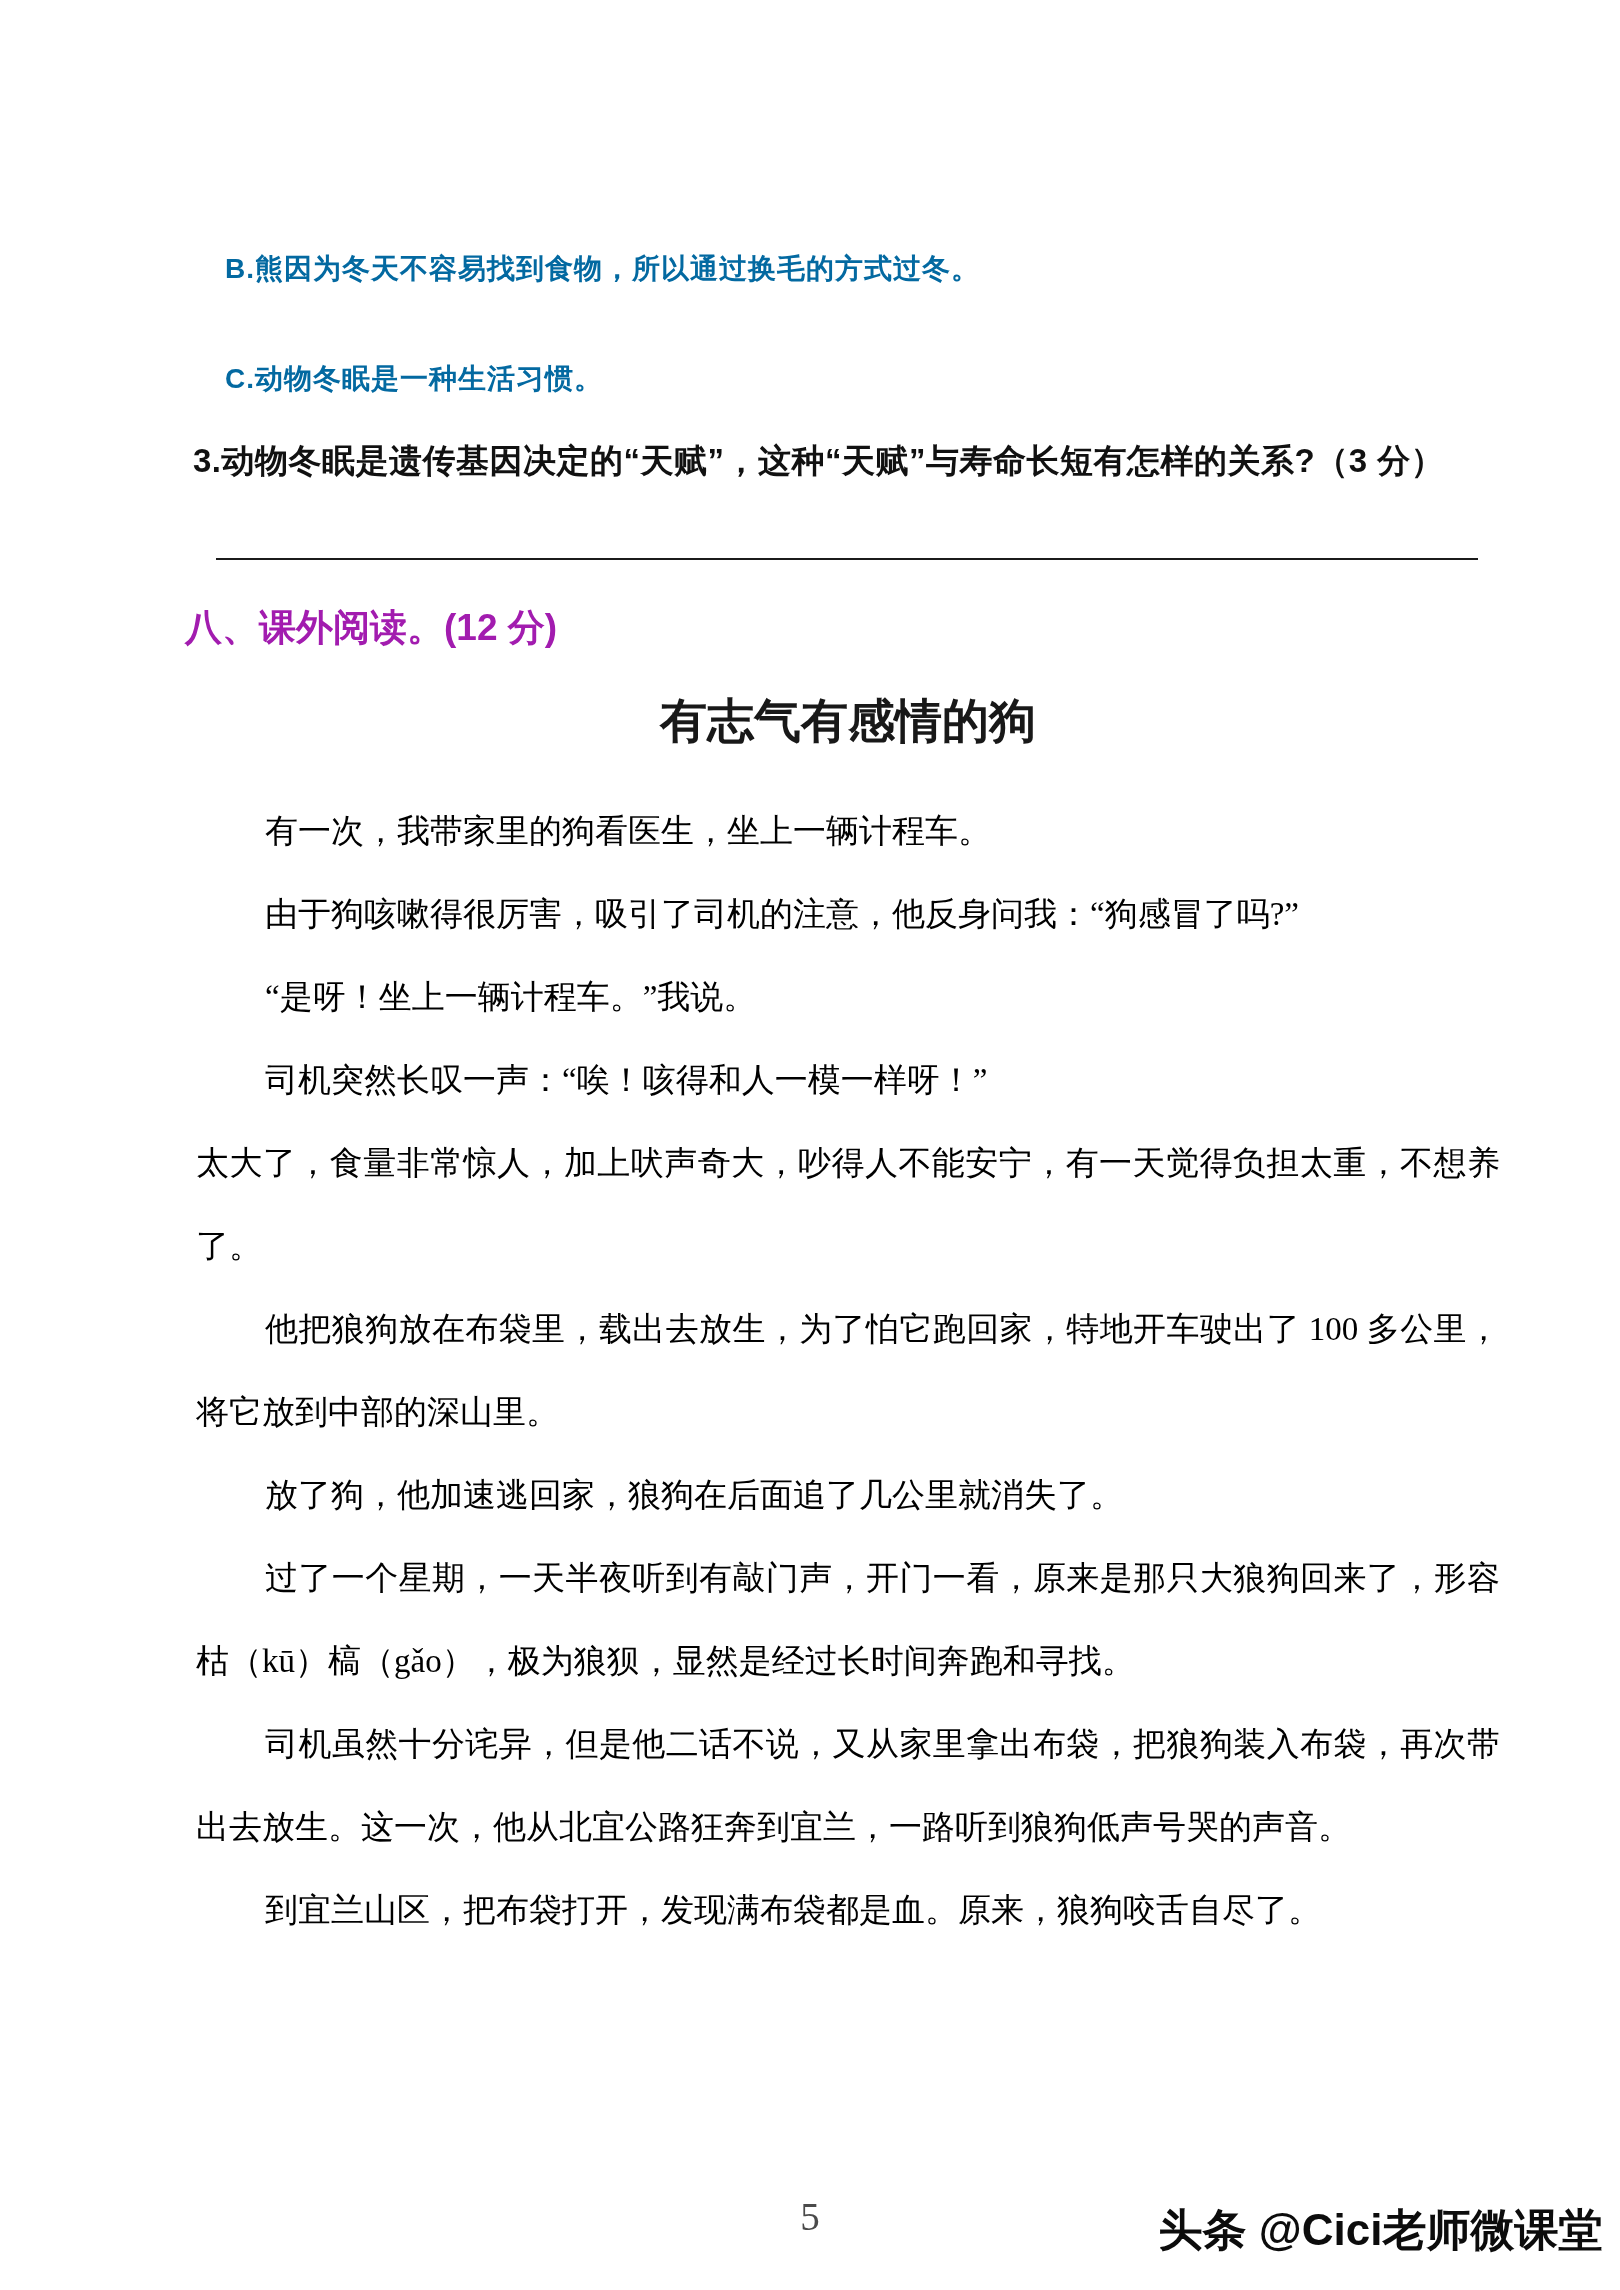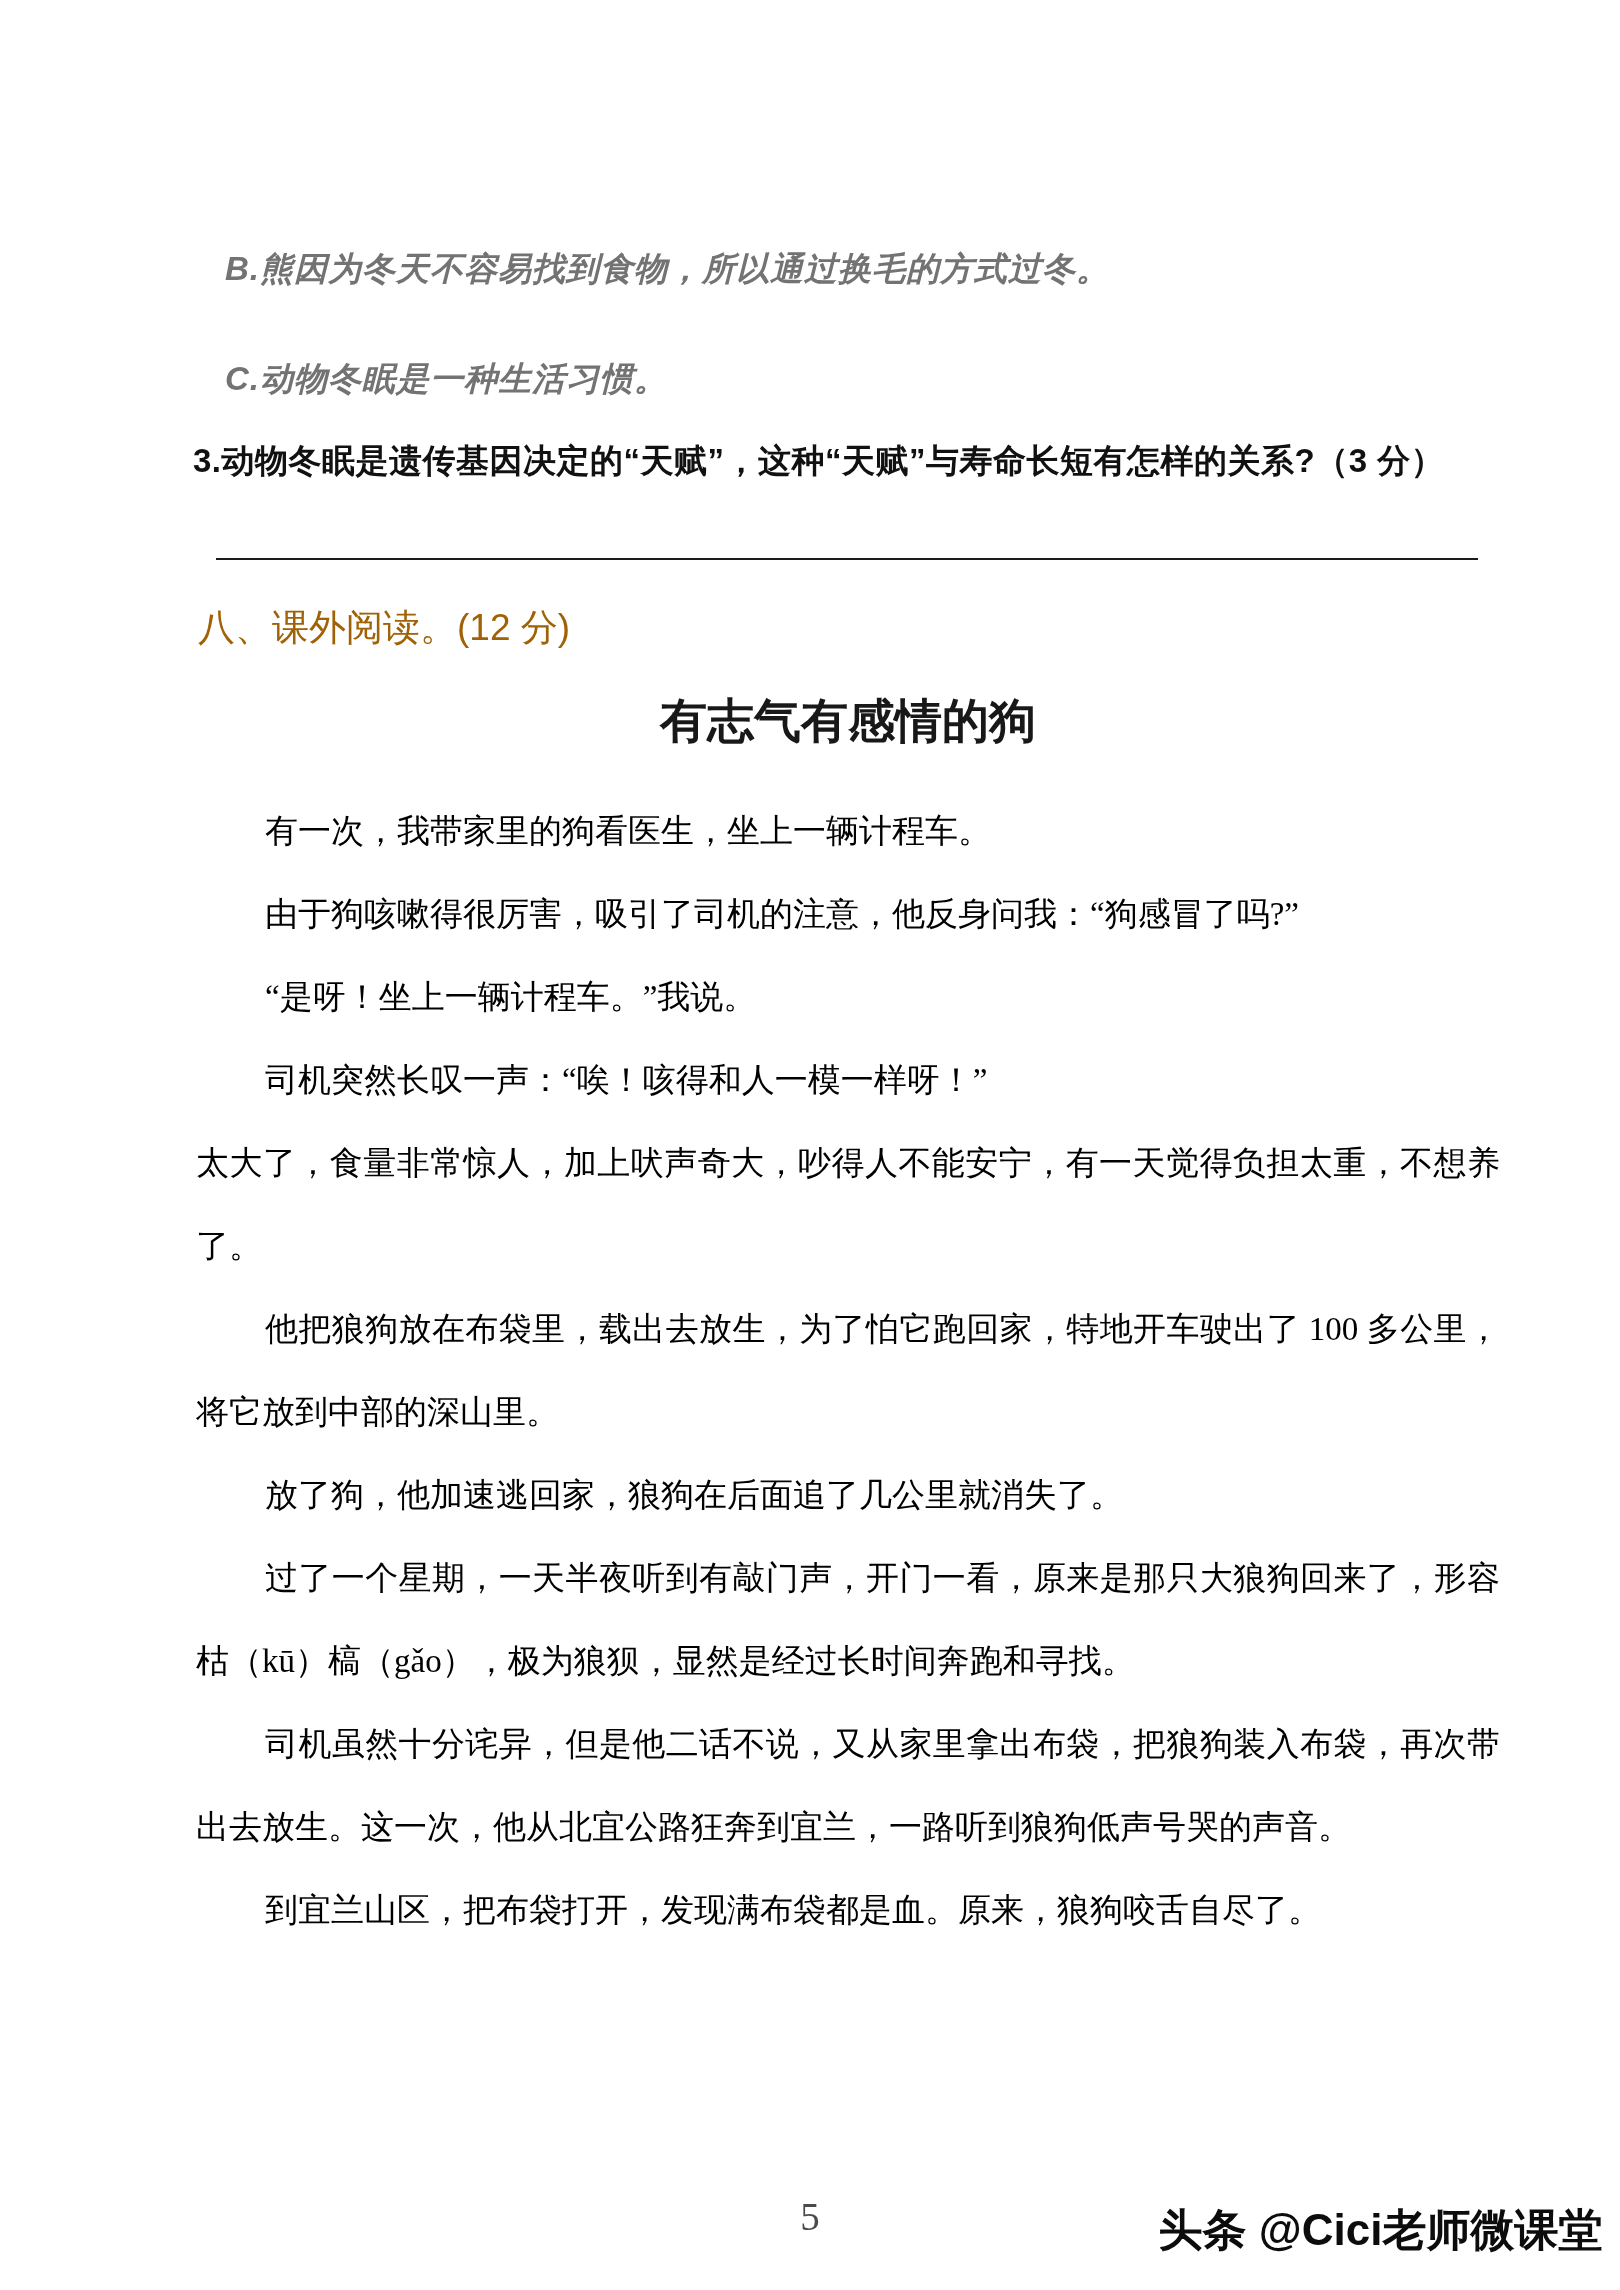--- a/index.html
+++ b/index.html
@@ -16,26 +16,25 @@
     overflow: hidden;
     font-family: "Liberation Serif", serif;
     color: #222222;
   }
   
   .opt {
     position: absolute;
     left: 225px;
     font-family: "Liberation Sans", sans-serif;
     font-weight: 700;
-    font-size: 33px;
+    font-size: 28px;
     line-height: 43px;
-    color: #737373;
+    color: #0369a1;
     white-space: nowrap;
     letter-spacing: 1px;
-    font-style: italic;
   }
   .opt-b { top: 247px; }
   .opt-c { top: 357px; }
   .q3 {
     position: absolute;
     left: 193px;
     top: 439px;
     font-family: "Liberation Sans", sans-serif;
     font-weight: 700;
     font-size: 33px;
@@ -47,27 +46,27 @@
   .answer-line {
     position: absolute;
     left: 216px;
     top: 558px;
     width: 1262px;
     height: 0;
     border-top: 2.9px solid #1b1b1b;
   }
   .section-heading {
     position: absolute;
-    left: 198px;
+    left: 185px;
     top: 604px;
     font-family: "Liberation Sans", sans-serif;
-    font-weight: 400;
+    font-weight: 700;
     font-size: 37px;
     line-height: 47px;
-    color: #a16207;
+    color: #a21caf;
     white-space: nowrap;
   }
   .passage-title {
     position: absolute;
     left: 196px;
     top: 698px;
     width: 1304px;
     text-align: center;
     font-family: "Liberation Sans", sans-serif;
     font-weight: 700;

